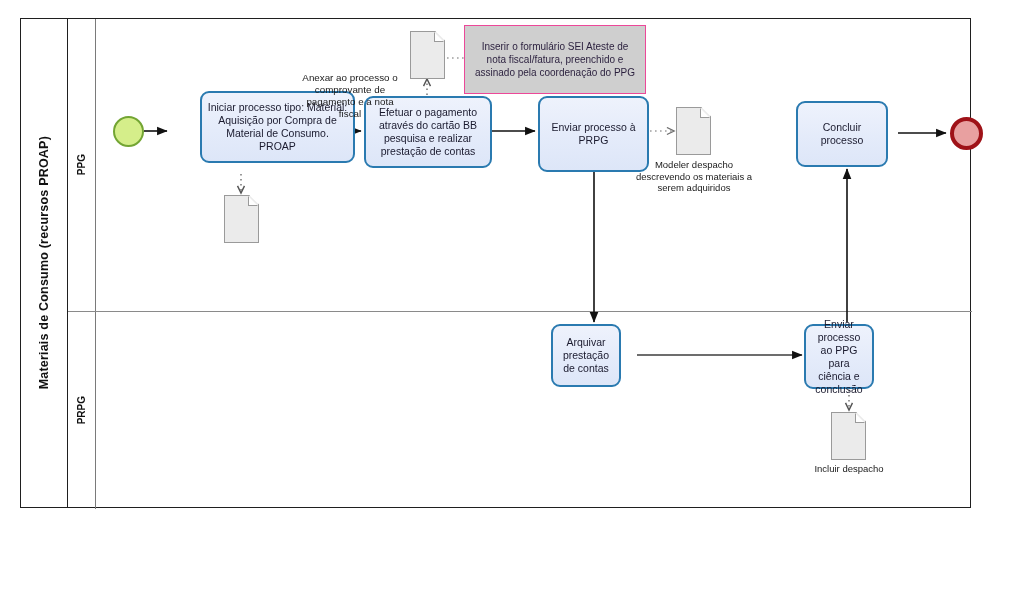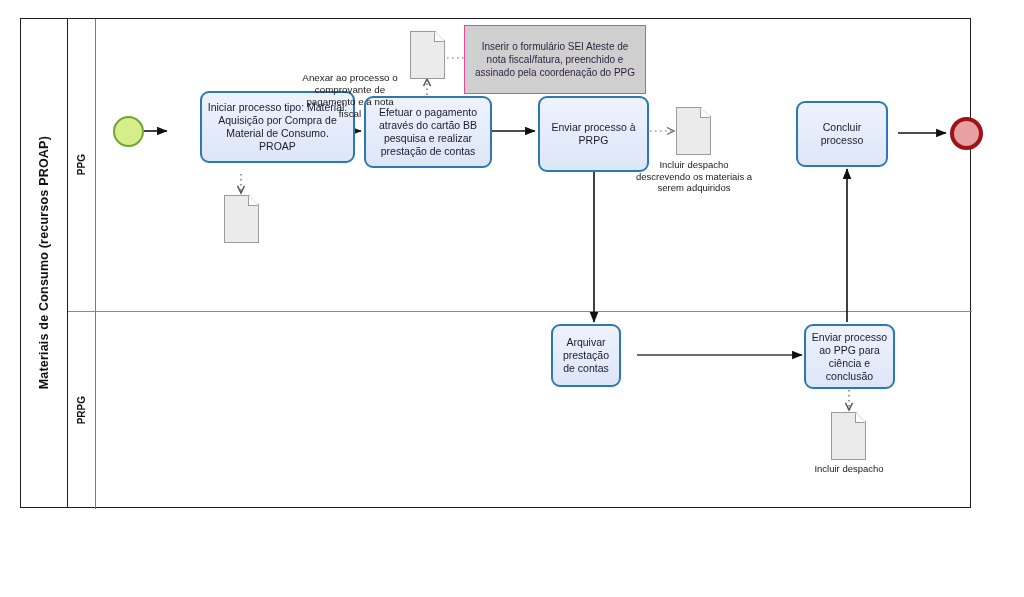--- a/index.html
+++ b/index.html
@@ -287,36 +287,36 @@
   </div>
 
   <div class="task" style="left:796px; top:101px; width:92px; height:66px;">
     <span>Concluir processo</span>
   </div>
 
   <div class="task" style="left:551px; top:324px; width:70px; height:63px;">
     <span>Arquivar prestação de contas</span>
   </div>
 
-  <div class="task" style="left:804px; top:324px; width:91px; height:65px;">
+  <div class="task" style="left:804px; top:324px; width:70px; height:65px;">
     <span>Enviar processo ao PPG para ciência e conclusão</span>
   </div>
 
   <div class="doc" style="left:224px; top:195px;">
     <div class="doc-fold"></div>
   </div>
 
   <div class="doc" style="left:410px; top:31px;">
     <div class="doc-fold"></div>
   </div>
 
   <div class="doc" style="left:676px; top:107px;">
     <div class="doc-fold"></div>
   </div>
-  <div class="doc-caption" style="left:631px; top:159px; width:126px;">Incluir despacho descrevendo os materiais a serem adquiridos</div>
+  <div class="doc-caption" style="left:631px; top:159px; width:126px;">Modeler despacho descrevendo os materiais a serem adquiridos</div>
 
   <div class="doc" style="left:831px; top:412px;">
     <div class="doc-fold"></div>
   </div>
   <div class="doc-caption" style="left:800px; top:463px; width:98px;">Incluir despacho</div>
 
   <div class="free-label" style="left:294px; top:24px; width:112px;">Anexar ao processo o comprovante de pagamento e a nota fiscal</div>
 
   <div class="annotation" style="left:464px; top:25px; width:182px; height:69px;">
     <span>Inserir o formulário SEI Ateste de nota fiscal/fatura, preenchido e assinado pela coordenação do PPG</span>

